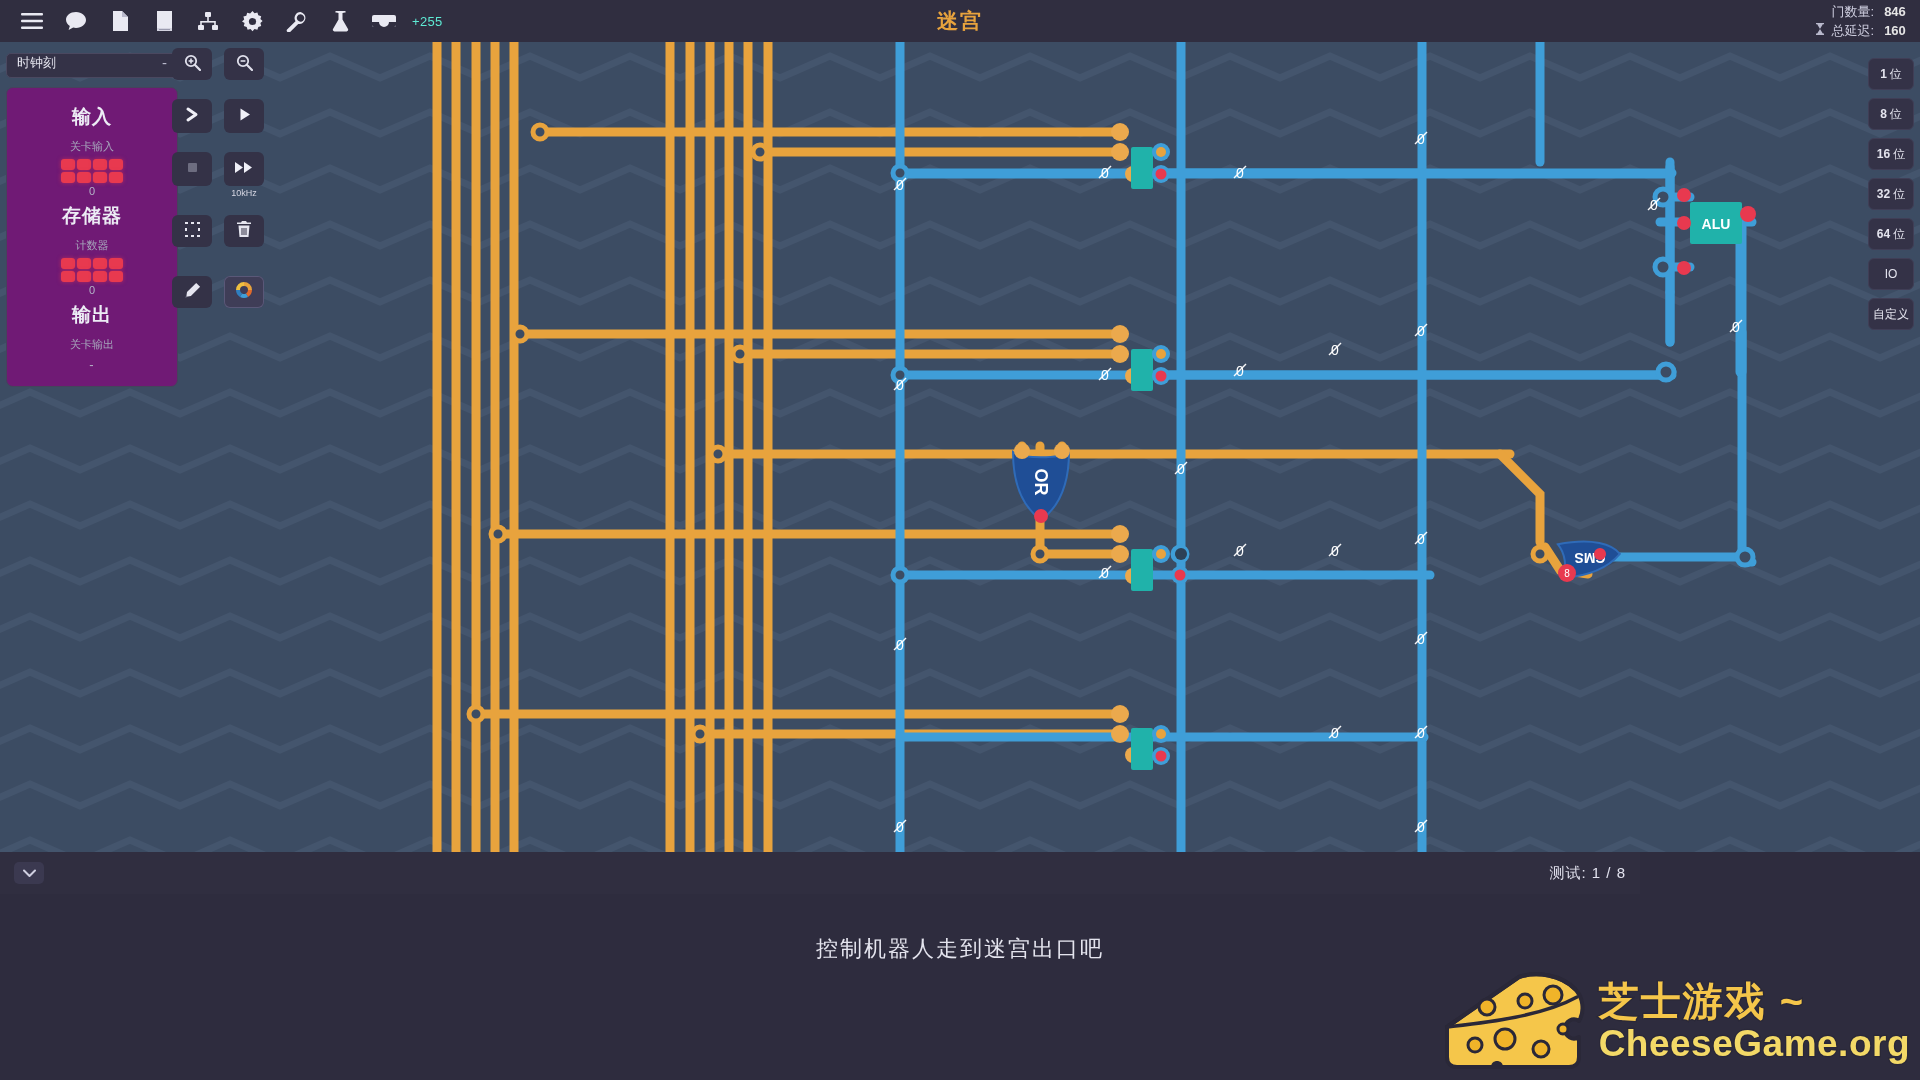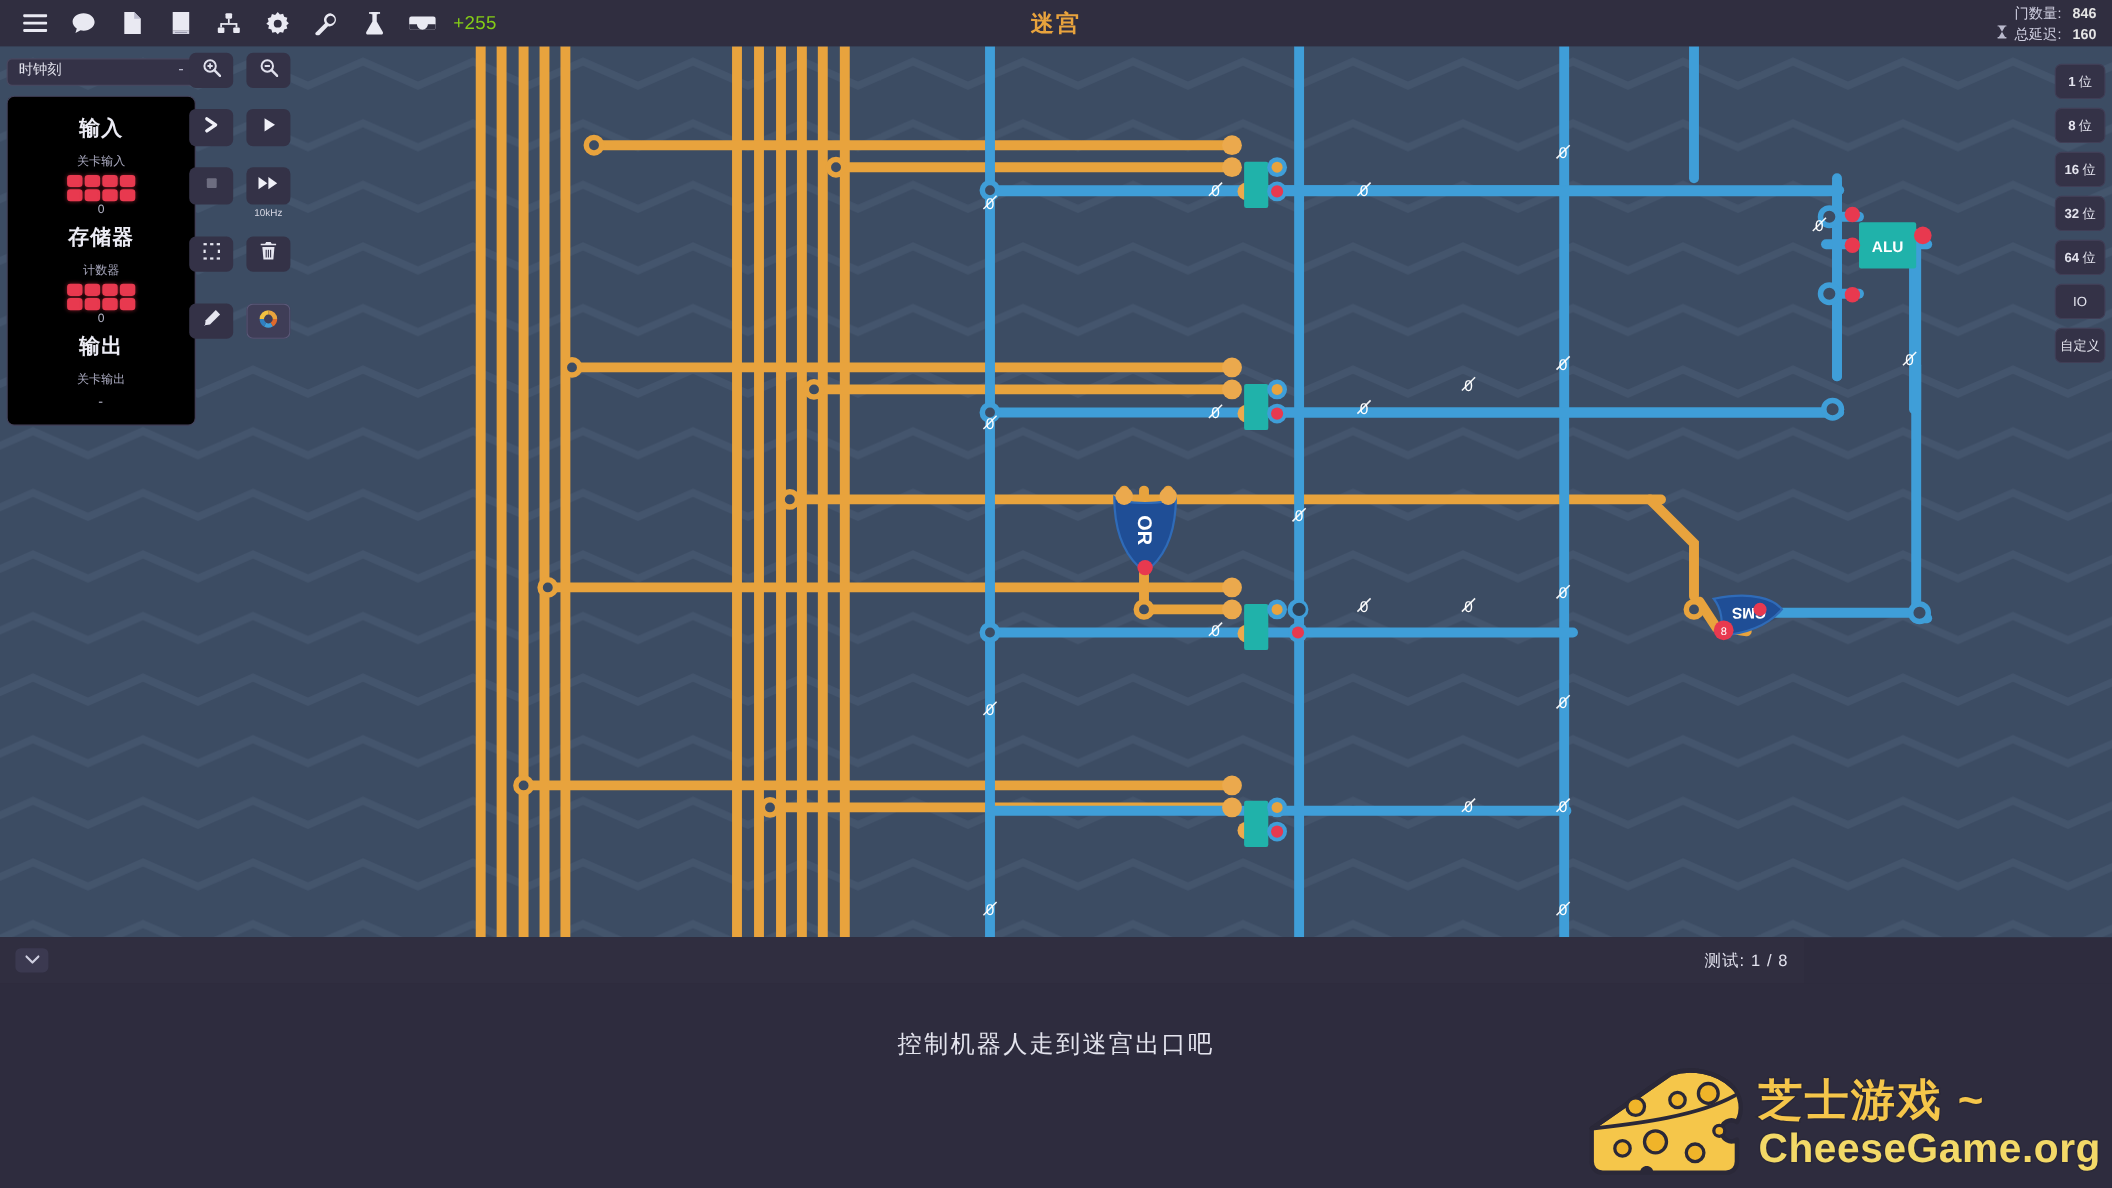--- a/index.html
+++ b/index.html
@@ -17,21 +17,21 @@
     background:#302e40;
     display:flex; align-items:center;
     z-index:40;
   }
   #header-left { display:flex; align-items:center; gap:4px; padding-left:12px; }
   .hicon {
     width:40px; height:40px; display:flex; align-items:center; justify-content:center;
     cursor:pointer;
   }
   .hicon svg { display:block; }
-  #plus255 { font-size:17px; color:#84cc16; margin-left:4px; letter-spacing:.3px; }
+  #plus255 { font-size:13px; color:#5eead4; margin-left:4px; letter-spacing:.3px; }
   #header-title {
     position:absolute; left:0; right:0; text-align:center;
     font-size:21px; color:#e8a33d; font-weight:bold; letter-spacing:2px;
     pointer-events:none;
   }
   #header-right {
     position:absolute; right:10px; top:0; height:42px;
     display:flex; flex-direction:column; justify-content:center;
     align-items:flex-end; gap:1px;
   }
@@ -55,21 +55,21 @@
     position:absolute; left:6px; top:53px; width:172px;
     z-index:30;
   }
   #clock-bar {
     background:#343247; border:1px solid #4a4860; border-radius:5px;
     height:25px; display:flex; align-items:flex-start; justify-content:space-between;
     padding:0 10px; font-size:13px; color:#e4e4ee;
   }
   #clock-dash { color:#b9b9cc; font-size:15px; }
   #io-panel {
-    margin-top:9px; background:#000000; border:1px solid #45435c;
+    margin-top:9px; background:#701a75; border:1px solid #45435c;
     border-radius:7px; padding:10px 8px 14px; text-align:center;
   }
   .io-heading { font-size:19px; font-weight:bold; color:#ececf5; margin:6px 0 9px; letter-spacing:1px; }
   .io-sub { font-size:11px; color:#a6a6bb; margin-bottom:5px; }
   .led-grid {
     display:grid; grid-template-columns:repeat(4,14px); grid-template-rows:repeat(2,11px);
     gap:2px; justify-content:center; margin:0 auto 2px;
   }
   .led { background:#e8394f; border-radius:3px; box-shadow:0 0 4px rgba(232,57,79,.55); }
   .io-value { font-size:11px; color:#b4b4c7; margin-top:1px; }

